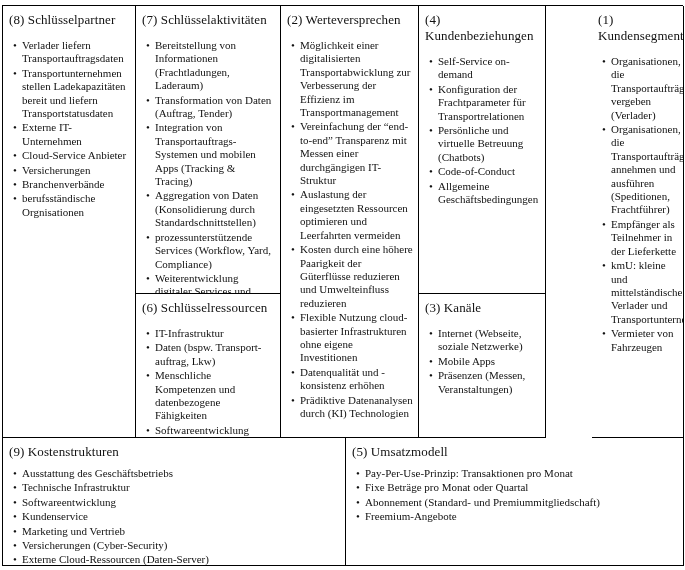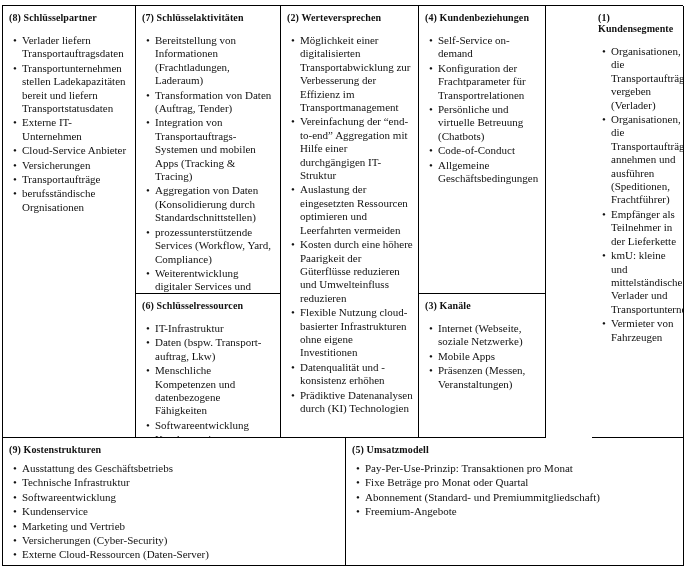--- a/index.html
+++ b/index.html
@@ -35,22 +35,22 @@
   }
   .area-kp { grid-area: 1 / 1 / 3 / 2; }
   .area-ka { grid-area: 1 / 2 / 2 / 3; }
   .area-kr { grid-area: 2 / 2 / 3 / 3; }
   .area-wv { grid-area: 1 / 3 / 3 / 4; }
   .area-kb { grid-area: 1 / 4 / 2 / 5; }
   .area-kn { grid-area: 2 / 4 / 3 / 5; }
   .area-ks { grid-area: 1 / 5 / 3 / 6; margin-left: 46px; }
 
   h3.block-title {
-    font-size: 10px;
-    font-weight: bold;
+    font-size: 13px;
+    font-weight: normal;
     margin: 0 0 11px 0;
     letter-spacing: 0.1px;
   }
   .bottom-grid h3.block-title { margin-bottom: 7px; }
 
   ul.block-list {
     list-style: none;
     margin: 0;
     padding: 0 0 0 4px;
     font-size: 11px;
@@ -76,21 +76,21 @@
   <div class="top-grid">
 
     <section class="cell area-kp">
       <h3 class="block-title">(8) Schlüsselpartner</h3>
       <ul class="block-list">
           <li>Verlader liefern Transportauftragsdaten</li>
           <li>Transportunternehmen stellen Ladekapazitäten bereit und liefern Transportstatusdaten</li>
           <li>Externe IT-Unternehmen</li>
           <li>Cloud-Service Anbieter</li>
           <li>Versicherungen</li>
-          <li>Transportaufträge</li>
+          <li>Branchenverbände</li>
           <li>berufsständische Orgnisationen</li>
         </ul>
     </section>
 
     <section class="cell area-ka">
       <h3 class="block-title">(7) Schlüsselaktivitäten</h3>
       <ul class="block-list">
           <li>Bereitstellung von Informationen (Frachtladungen, Laderaum)</li>
           <li>Transformation von Daten (Auftrag, Tender)</li>
           <li>Integration von Transportauftrags-Systemen und mobilen Apps (Tracking &amp; Tracing)</li>
@@ -111,21 +111,21 @@
           <li>Kundenservice</li>
           <li>Marketing und Vertrieb</li>
           <li>Kapital</li>
         </ul>
     </section>
 
     <section class="cell area-wv">
       <h3 class="block-title">(2) Werteversprechen</h3>
       <ul class="block-list">
           <li>Möglichkeit einer digitalisierten Transportabwicklung zur Verbesserung der Effizienz im Transportmanagement</li>
-          <li>Vereinfachung der “end-to-end” Aggregation mit Hilfe einer durchgängigen IT-Struktur</li>
+          <li>Vereinfachung der “end-to-end” Transparenz mit Messen einer durchgängigen IT-Struktur</li>
           <li>Auslastung der eingesetzten Ressourcen optimieren und Leerfahrten vermeiden</li>
           <li>Kosten durch eine höhere Paarigkeit der Güterflüsse reduzieren und Umwelteinfluss reduzieren</li>
           <li>Flexible Nutzung cloud-basierter Infrastrukturen ohne eigene Investitionen</li>
           <li>Datenqualität und -konsistenz erhöhen</li>
           <li>Prädiktive Datenanalysen durch (KI) Technologien</li>
         </ul>
     </section>
 
     <section class="cell area-kb">
       <h3 class="block-title">(4) Kundenbeziehungen</h3>

